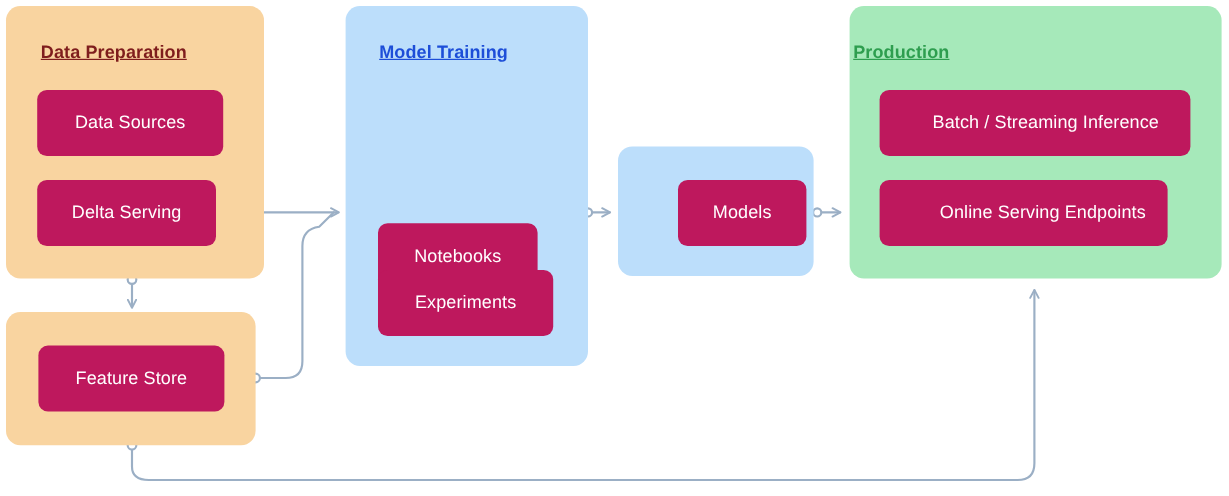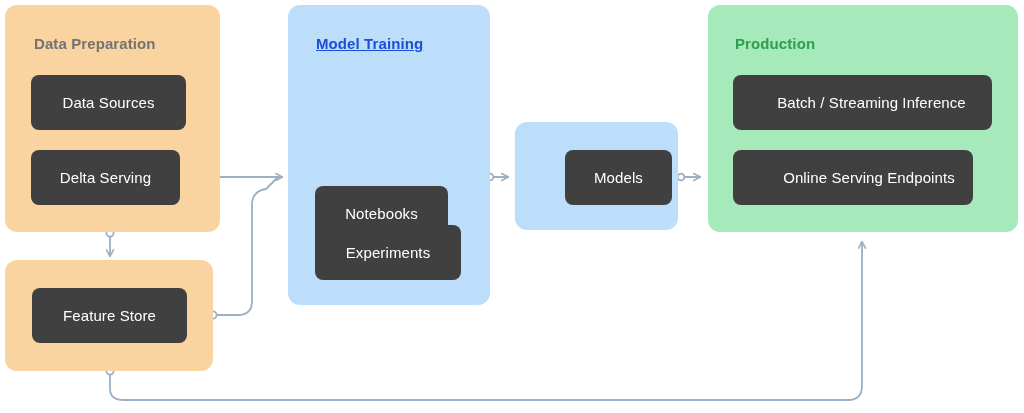--- a/index.html
+++ b/index.html
@@ -34,38 +34,38 @@
   }
   .group-title {
     position: absolute;
     font-size: 15px;
     font-weight: 600;
     letter-spacing: 0.1px;
     white-space: nowrap;
   }
   .node {
     position: absolute;
-    background: #404040;
+    background: #be185d;
     border-radius: 8px;
     color: #ffffff;
     display: flex;
     align-items: center;
     justify-content: center;
     font-size: 15px;
     font-weight: 400;
     letter-spacing: 0.1px;
     text-align: center;
     box-sizing: border-box;
     white-space: nowrap;
   }
   .grp-data    { background: #f9d4a0; }
   .grp-train   { background: #bcdefb; }
   .grp-models  { background: #bcdefb; }
   .grp-prod    { background: #a6e9ba; }
-  .ttl-data    { color: #737373; }
+  .ttl-data    { color: #7f1d1d; text-decoration: underline; }
   .ttl-train   { color: #1d4ed8; text-decoration: underline; }
   .ttl-prod    { color: #2e9e4f; }
 </style>
 </head>
 <body>
 
 <div id="canvas">
 
   <svg id="wires" viewBox="0 0 1024 413" width="1024" height="413" xmlns="http://www.w3.org/2000/svg">
     <defs>
@@ -116,17 +116,17 @@
 
   <div class="group grp-train" style="left:288px; top:5px; width:202px; height:300px;"></div>
   <div class="group-title ttl-train" style="left:316px; top:35px;">Model Training</div>
   <div class="node" style="left:315px; top:150px; width:133px; height:55px;margin-top:36px;">Notebooks</div>
   <div class="node" style="left:315px; top:225px; width:146px; height:55px;">Experiments</div>
 
   <div class="group grp-models" style="left:515px; top:122px; width:163px; height:108px;"></div>
   <div class="node" style="left:565px; top:150px; width:107px; height:55px;">Models</div>
 
   <div class="group grp-prod" style="left:708px; top:5px; width:310px; height:227px;"></div>
-  <div class="group-title ttl-prod" style="left:735px; top:35px;">Production</div>
+  <div class="group-title ttl-prod" style="left:711px; top:35px;text-decoration:underline;">Production</div>
   <div class="node" style="left:733px; top:75px; width:259px; height:55px;padding-left:18px;">Batch / Streaming Inference</div>
   <div class="node" style="left:733px; top:150px; width:240px; height:55px;padding-left:32px;">Online Serving Endpoints</div>
 
 </div>
 
 </body></html>

